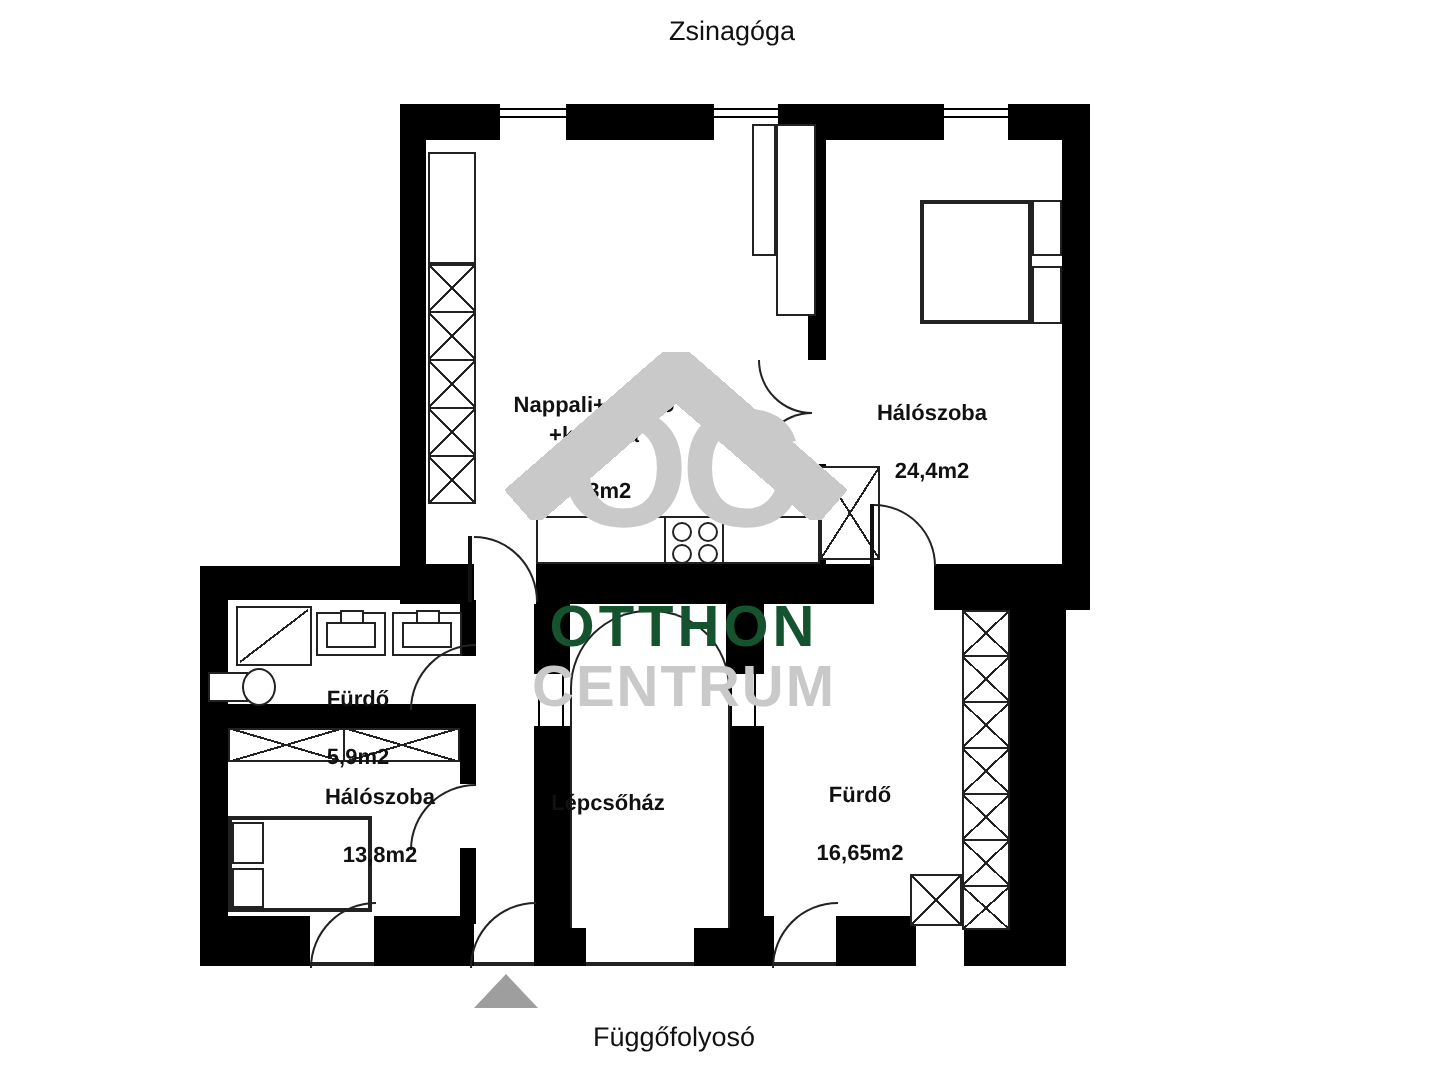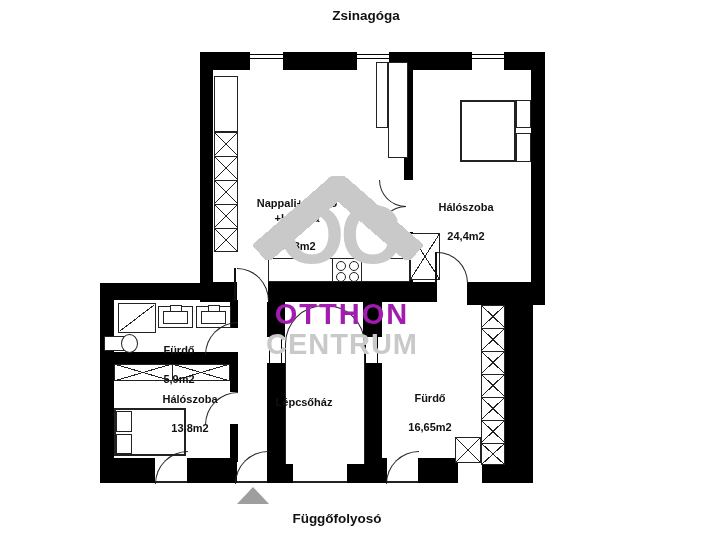--- a/index.html
+++ b/index.html
@@ -15,30 +15,30 @@
   .arc-tl{border-radius:100% 0 0 0;border-right:none;border-bottom:none;}
   .arc-bl{border-radius:0 0 0 100%;border-top:none;border-right:none;}
   .leaf{position:absolute;background:#111;z-index:21;}
   .thr{position:absolute;background:#222;z-index:14;height:1.5px;}
   .fx{position:absolute;z-index:18;}
   .box{position:absolute;border:1.5px solid #222;background:#fff;z-index:18;box-sizing:border-box;}
   .thin{border-width:1px;}
   .rlabel{position:absolute;transform:translateX(-50%);text-align:center;z-index:40;
           font-weight:bold;font-size:11px;line-height:1.3;color:#111;white-space:pre-line;}
   .big{position:absolute;transform:translateX(-50%);text-align:center;z-index:40;
-       font-weight:bold;font-size:13.5px;color:#111;}
+       font-weight:normal;font-size:13.5px;color:#111;}
   .tri{position:absolute;width:0;height:0;z-index:30;
        border-left:16px solid transparent;border-right:16px solid transparent;
        border-bottom:17px solid #9e9e9e;}
   .wm{position:absolute;left:0;top:0;width:719px;height:543px;z-index:50;pointer-events:none;}
   .wm *{mix-blend-mode:darken;}
   .wm-oc{position:absolute;left:338px;top:192px;transform:translateX(-50%);
          font-weight:bold;font-size:84px;letter-spacing:-4px;color:#c9c9c9;line-height:1;}
   .wm-l1{position:absolute;left:342px;top:300px;transform:translateX(-50%);
-         font-weight:bold;font-size:29px;letter-spacing:2px;color:#a21caf;line-height:1;}
+         font-weight:bold;font-size:29px;letter-spacing:2px;color:#14532d;line-height:1;}
   .wm-l2{position:absolute;left:342px;top:330px;transform:translateX(-50%);
          font-weight:bold;font-size:29px;letter-spacing:1px;color:#c9c9c9;line-height:1;text-align:center;}
   svg line,svg rect,svg polyline{shape-rendering:crispEdges;}
 </style>
 </head>
 <body>
 
 <div class="canvas">
 
   <div class="big" style="left:366px;top:8px;">Zsinagóga</div>

